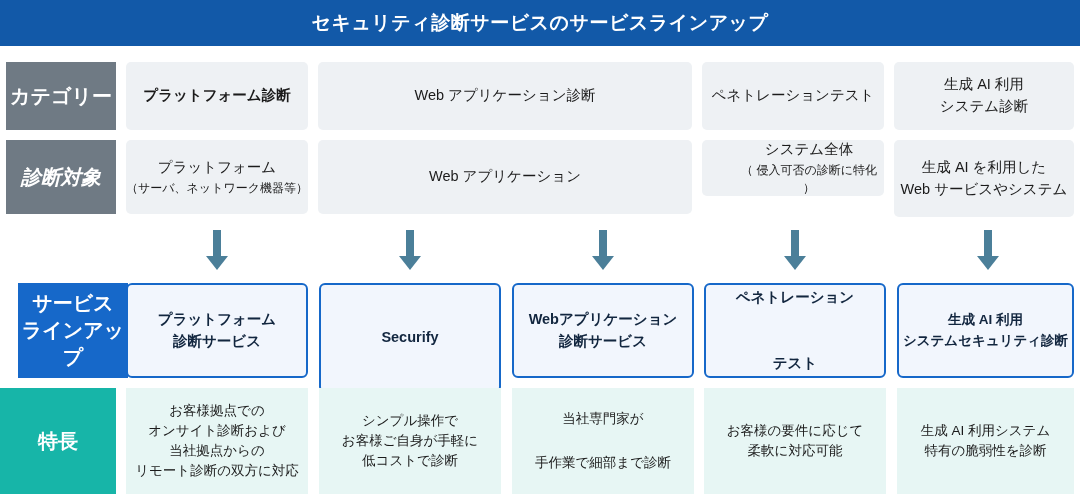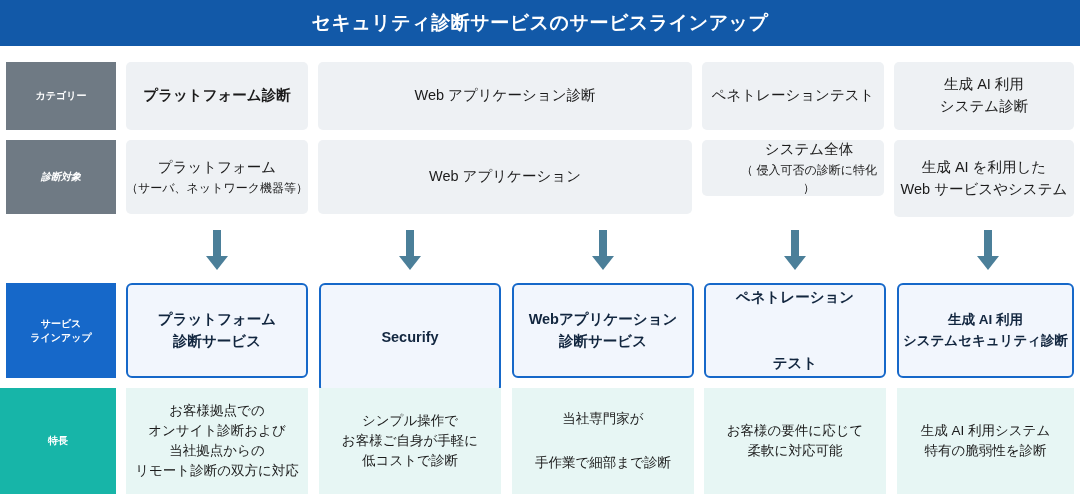--- a/index.html
+++ b/index.html
@@ -38,21 +38,21 @@
   }
 
   
   .row-label {
     position: absolute;
     display: flex;
     align-items: center;
     justify-content: center;
     text-align: center;
     font-weight: bold;
-    font-size: 10px;
+    font-size: 20px;
     line-height: 1.35;
     color: #ffffff;
     box-sizing: border-box;
   }
   .label-gray { background: #6f7a84; }
   .label-blue { background: #1668c9; }
   .label-teal { background: #17b5a8; }
 
   .cell {
     position: absolute;
@@ -169,21 +169,21 @@
   </div>
   <div class="arrow" style="left:784px; top:230px;">
     <div class="shaft"></div>
       <div class="head"></div>
   </div>
   <div class="arrow" style="left:977px; top:230px;">
     <div class="shaft"></div>
       <div class="head"></div>
   </div>
 
-  <div class="row-label label-blue" style="left:6px; top:283px; width:110px; height:95px; flex-direction:column;">
+  <div class="row-label label-blue" style="left:18px; top:283px; width:110px; height:95px; flex-direction:column;">
     <span class="stack">サービス</span>
     <span class="stack">ラインアップ</span>
   </div>
 
   <div class="cell cell-service" style="left:126px; top:283px; width:182px; height:95px; flex-direction:column;">
     <span class="stack">プラットフォーム</span>
     <span class="stack">診断サービス</span>
   </div>
 
   <div class="cell cell-service" style="left:319px; top:283px; width:182px; height:110px;text-align:right;">Securify</div>

